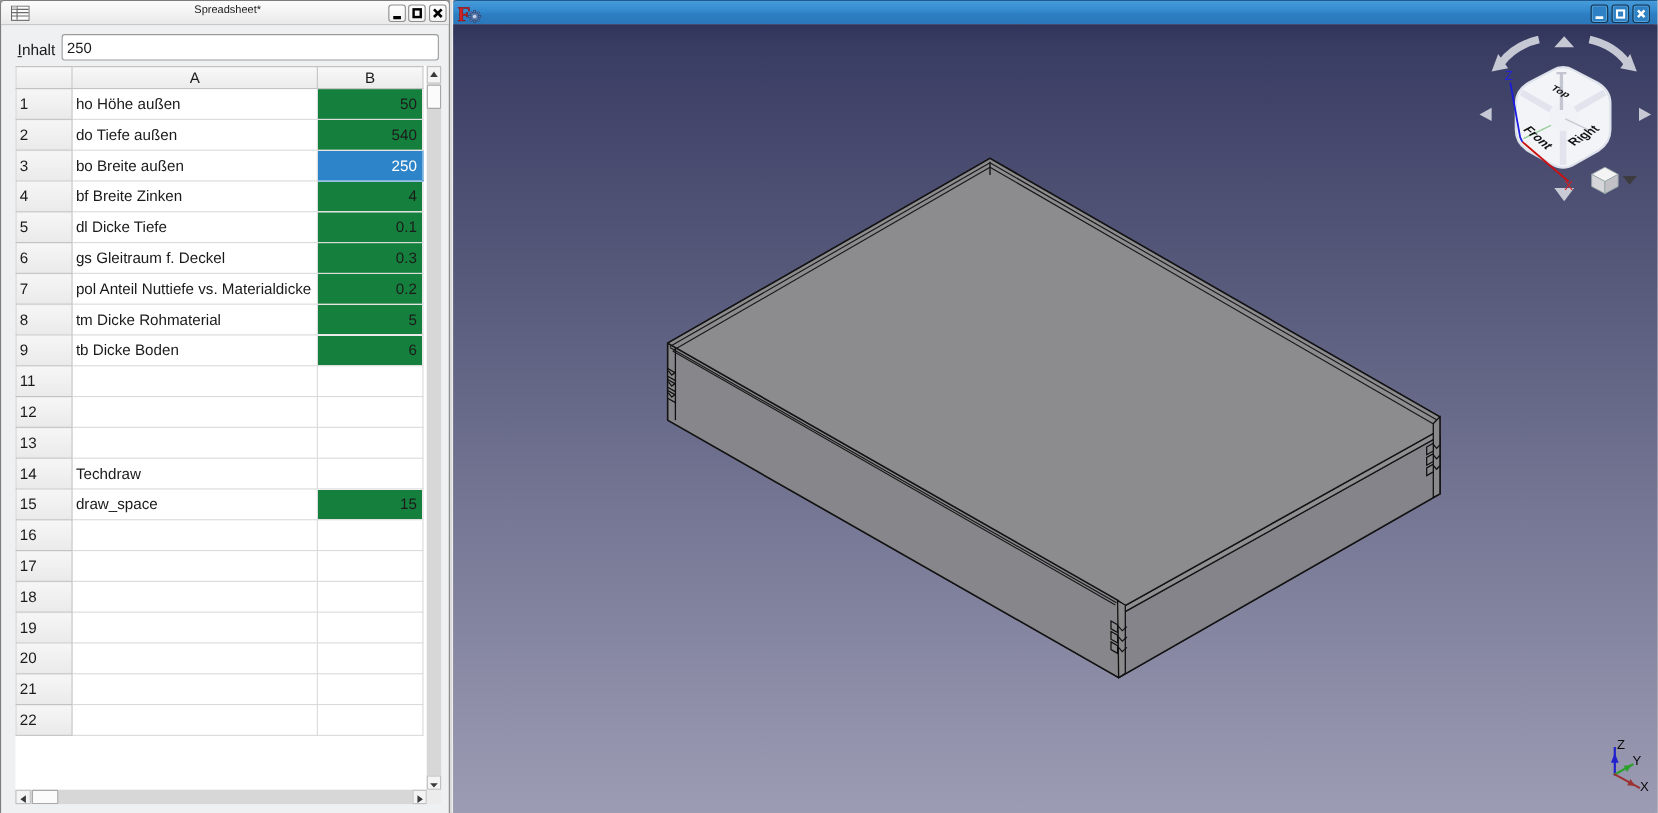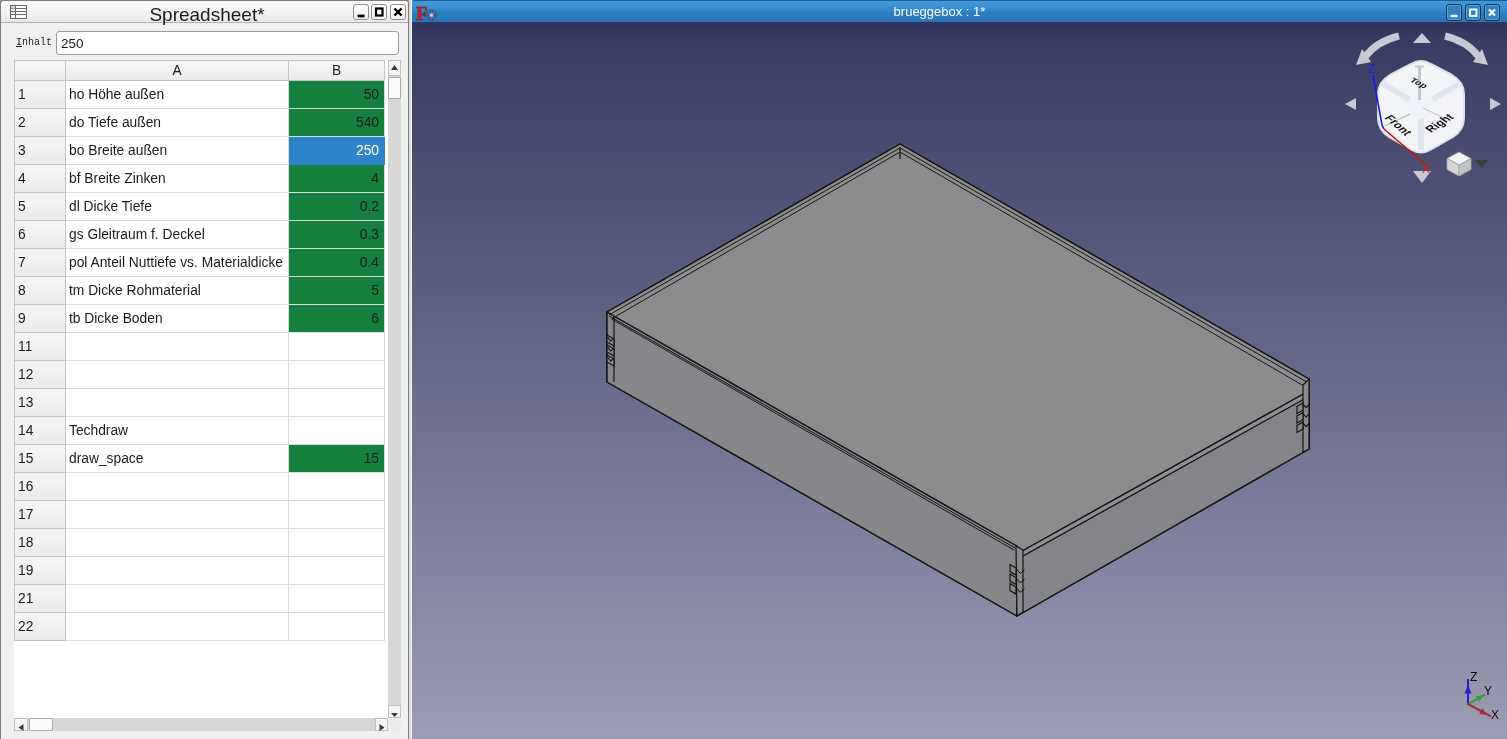--- a/index.html
+++ b/index.html
@@ -6,25 +6,25 @@
   #root{position:relative;width:1507px;height:739px;overflow:hidden;
         font-family:"Liberation Sans",sans-serif;background:#9a9a9a;}
   
   #win1{position:absolute;left:0;top:0;width:409px;height:739px;z-index:2;box-sizing:border-box;
         background:#eff0f1;border:1px solid #7d7d7d;border-bottom:none;
         border-radius:4px 4px 0 0;}
   #ttl1{position:absolute;left:0;top:0;width:100%;height:21px;
         background:linear-gradient(#fcfcfc 0%,#f4f4f5 45%,#e9e9ea 100%);
         border-bottom:1px solid #b0b0b0;border-radius:4px 4px 0 0;}
   #ttl1 .txt{position:absolute;left:0;right:33px;top:3px;text-align:center;
-        font-size:19px;color:#1b1b1b;padding-left:38px;}
+        font-size:10px;color:#1b1b1b;padding-left:38px;}
   .wbtn{position:absolute;top:3px;width:14px;height:14px;border:1px solid #8f8f8f;
         border-radius:3px;background:linear-gradient(#fefefe,#f3f3f3);}
   
-  #inhlbl{position:absolute;left:15px;top:36px;font-size:10px;color:#1b1b1b;font-family:Liberation Mono, monospace;}
+  #inhlbl{position:absolute;left:15px;top:36px;font-size:14px;color:#1b1b1b;}
   #inhlbl u{text-decoration:underline;}
   #inhinp{position:absolute;left:55px;top:30px;width:343px;height:24px;
         border:1px solid #9c9c9c;border-radius:3px;background:#fff;box-sizing:border-box;
         font-size:13.5px;color:#1b1b1b;line-height:24px;padding-left:4px;}
   
   #tblwrap{position:absolute;left:13px;top:59px;width:374px;height:658px;
         background:#fff;overflow:hidden;border:0;}
   table{border-collapse:collapse;table-layout:fixed;width:370px;}
   td,th{padding:0;font-weight:normal;font-size:13.8px;color:#1b1b1b;overflow:hidden;white-space:nowrap;}
   th{height:19px;background:linear-gradient(#f8f8f8,#ebebec);border:1px solid #c3c3c3;}
@@ -114,31 +114,31 @@
               <td class="b sel">250</td>
             </tr>
         <tr>
               <td class="rn">4</td>
               <td class="a">bf Breite Zinken</td>
               <td class="b y">4</td>
             </tr>
         <tr>
               <td class="rn">5</td>
               <td class="a">dl Dicke Tiefe</td>
-              <td class="b y">0.2</td>
+              <td class="b y">0.1</td>
             </tr>
         <tr>
               <td class="rn">6</td>
               <td class="a">gs Gleitraum f. Deckel</td>
               <td class="b y">0.3</td>
             </tr>
         <tr>
               <td class="rn">7</td>
               <td class="a">pol Anteil Nuttiefe vs. Materialdicke</td>
-              <td class="b y">0.4</td>
+              <td class="b y">0.2</td>
             </tr>
         <tr>
               <td class="rn">8</td>
               <td class="a">tm Dicke Rohmaterial</td>
               <td class="b y">5</td>
             </tr>
         <tr>
               <td class="rn">9</td>
               <td class="a">tb Dicke Boden</td>
               <td class="b y">6</td>
@@ -178,20 +178,25 @@
               <td class="a"></td>
               <td class="b"></td>
             </tr>
         <tr>
               <td class="rn">18</td>
               <td class="a"></td>
               <td class="b"></td>
             </tr>
         <tr>
               <td class="rn">19</td>
+              <td class="a"></td>
+              <td class="b"></td>
+            </tr>
+        <tr>
+              <td class="rn">20</td>
               <td class="a"></td>
               <td class="b"></td>
             </tr>
         <tr>
               <td class="rn">21</td>
               <td class="a"></td>
               <td class="b"></td>
             </tr>
         <tr>
               <td class="rn">22</td>
@@ -354,21 +359,20 @@
             <rect x="9.9" y="11.1" width="2.4" height="1.8"></rect>
             <rect x="18.7" y="11.1" width="2.4" height="1.8"></rect>
             <rect x="11.2" y="7.7" width="2" height="2" transform="rotate(45 12.2 8.7)"></rect>
             <rect x="17.8" y="7.7" width="2" height="2" transform="rotate(-45 18.8 8.7)"></rect>
             <rect x="11.2" y="14.3" width="2" height="2" transform="rotate(-45 12.2 15.3)"></rect>
             <rect x="17.8" y="14.3" width="2" height="2" transform="rotate(45 18.8 15.3)"></rect>
           </g>
         </g>
         <circle cx="15.5" cy="12" r="1.6" fill="#c7d4e8"></circle>
       </svg>
-      <div class="txt">brueggebox : 1*</div>
       <div class="bbtn" style="left:1034px">
         <svg width="14" height="15">
             <line x1="3.5" y1="11" x2="10.5" y2="11" stroke="#fff" stroke-width="2.4"></line>
           </svg>
       </div>
       <div class="bbtn" style="left:1053px">
         <svg width="14" height="15">
             <rect x="4" y="4.5" width="6.5" height="6.5" fill="none" stroke="#fff" stroke-width="1.9"></rect>
           </svg>
       </div>

